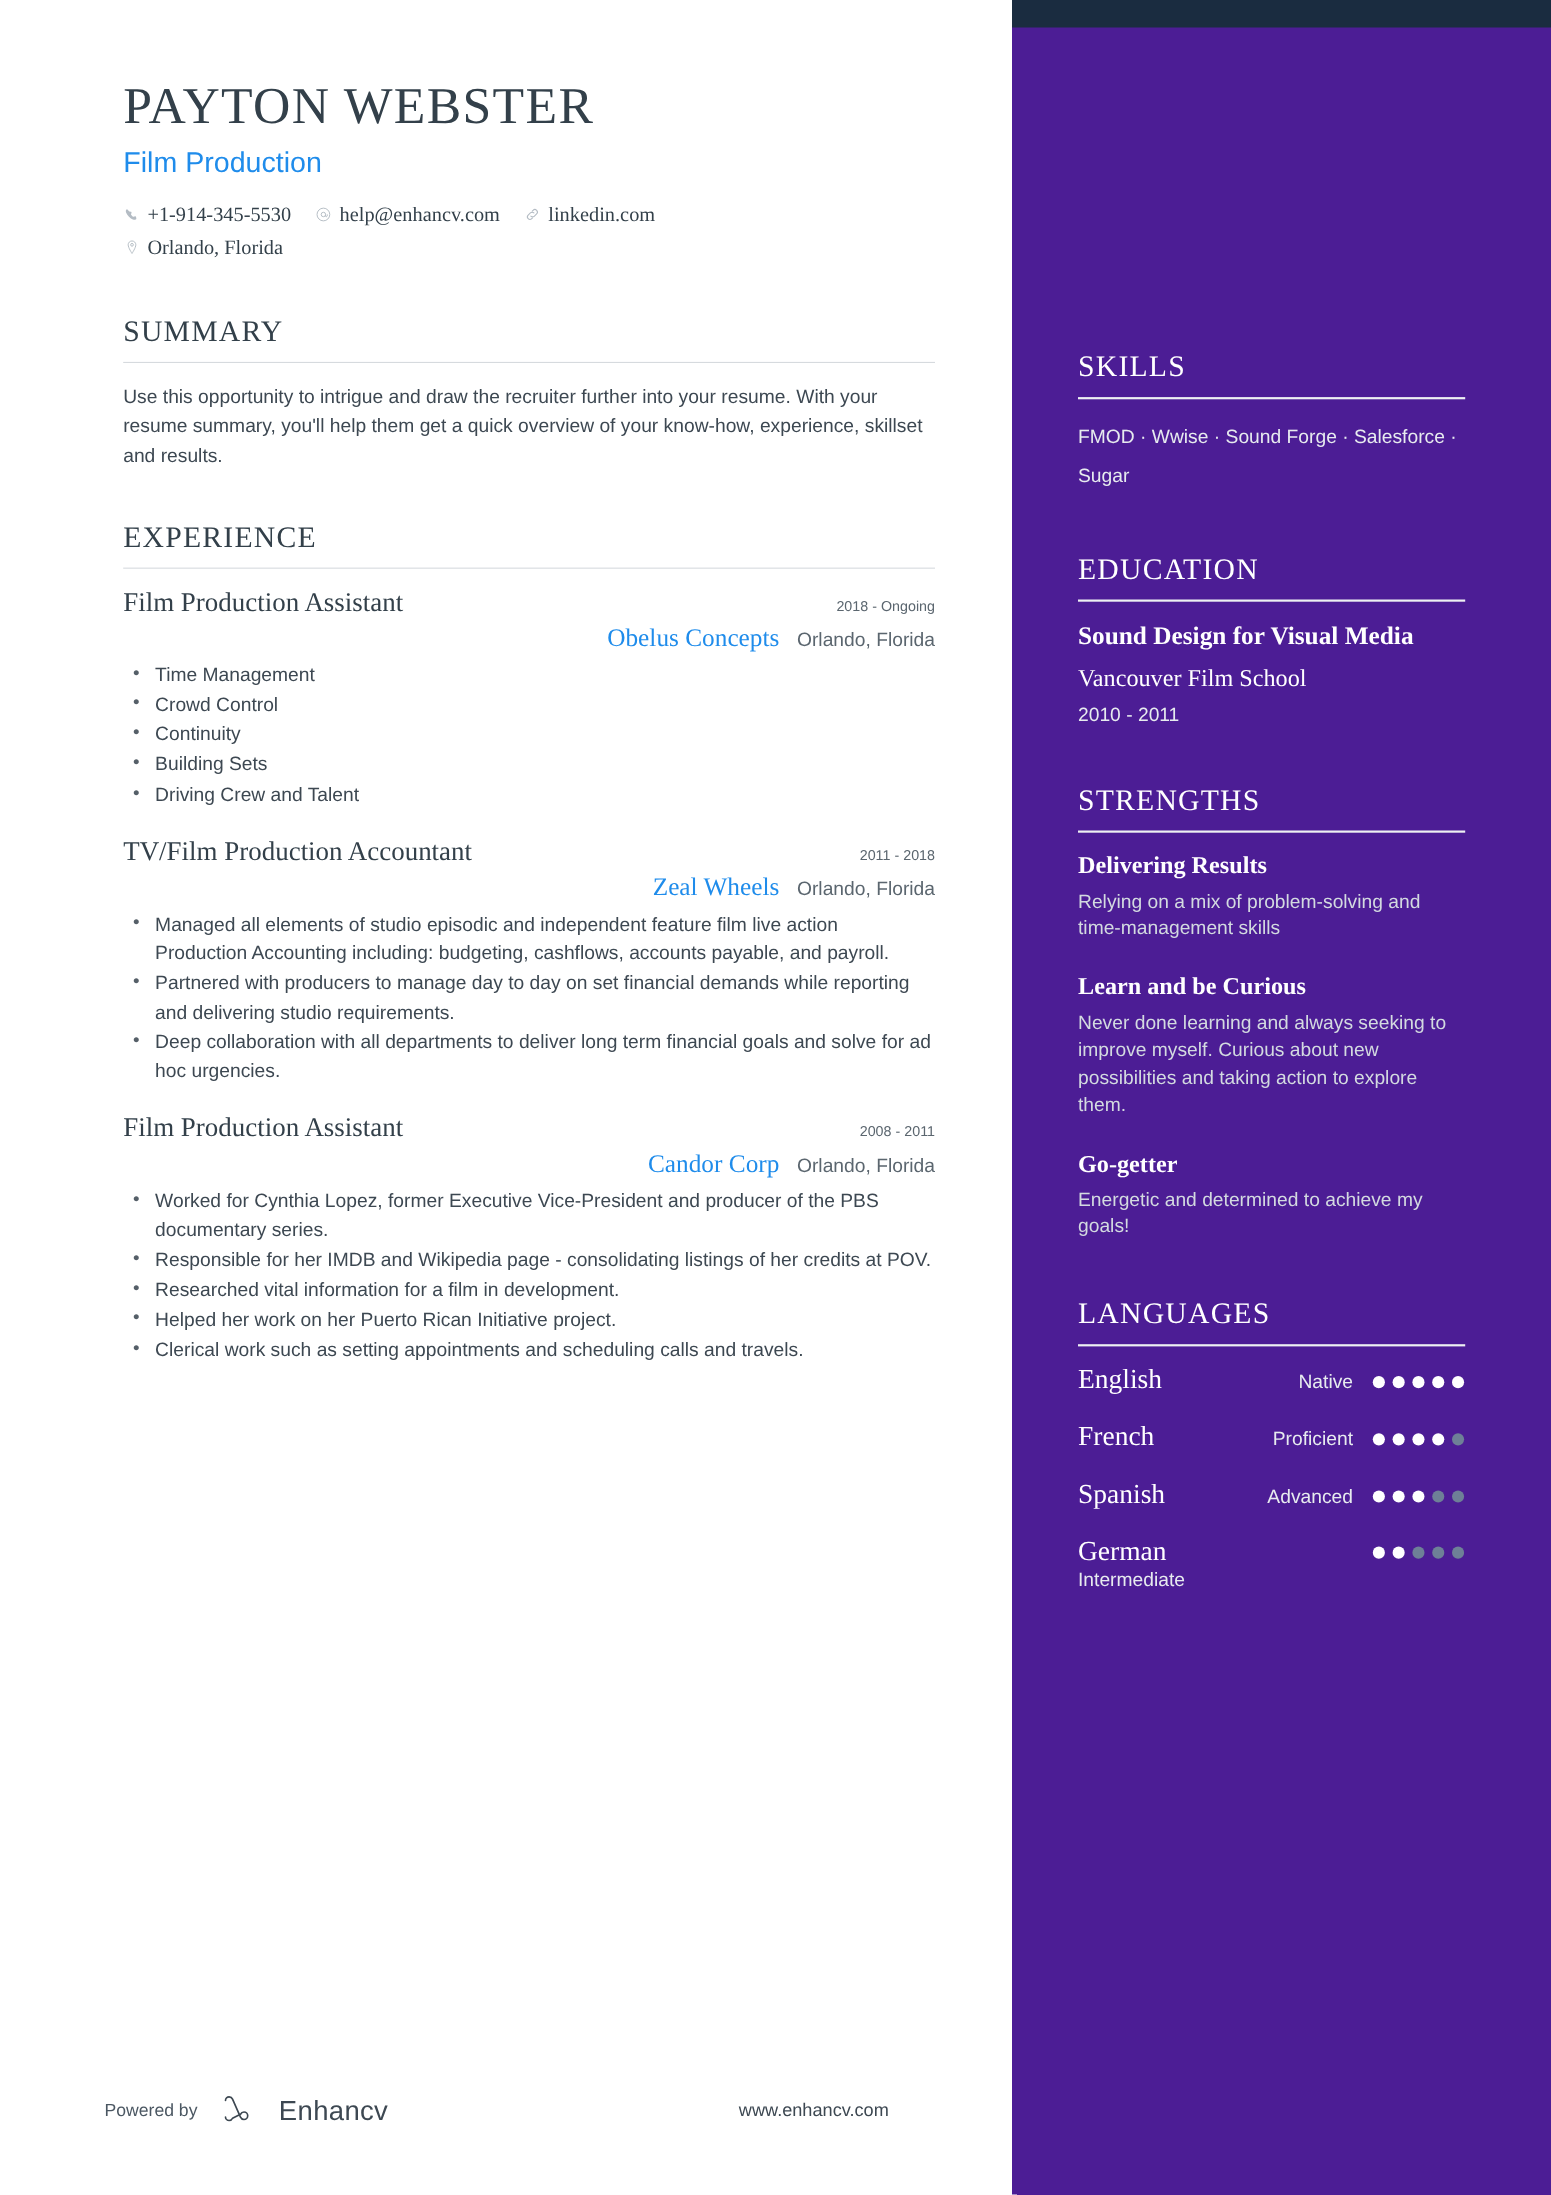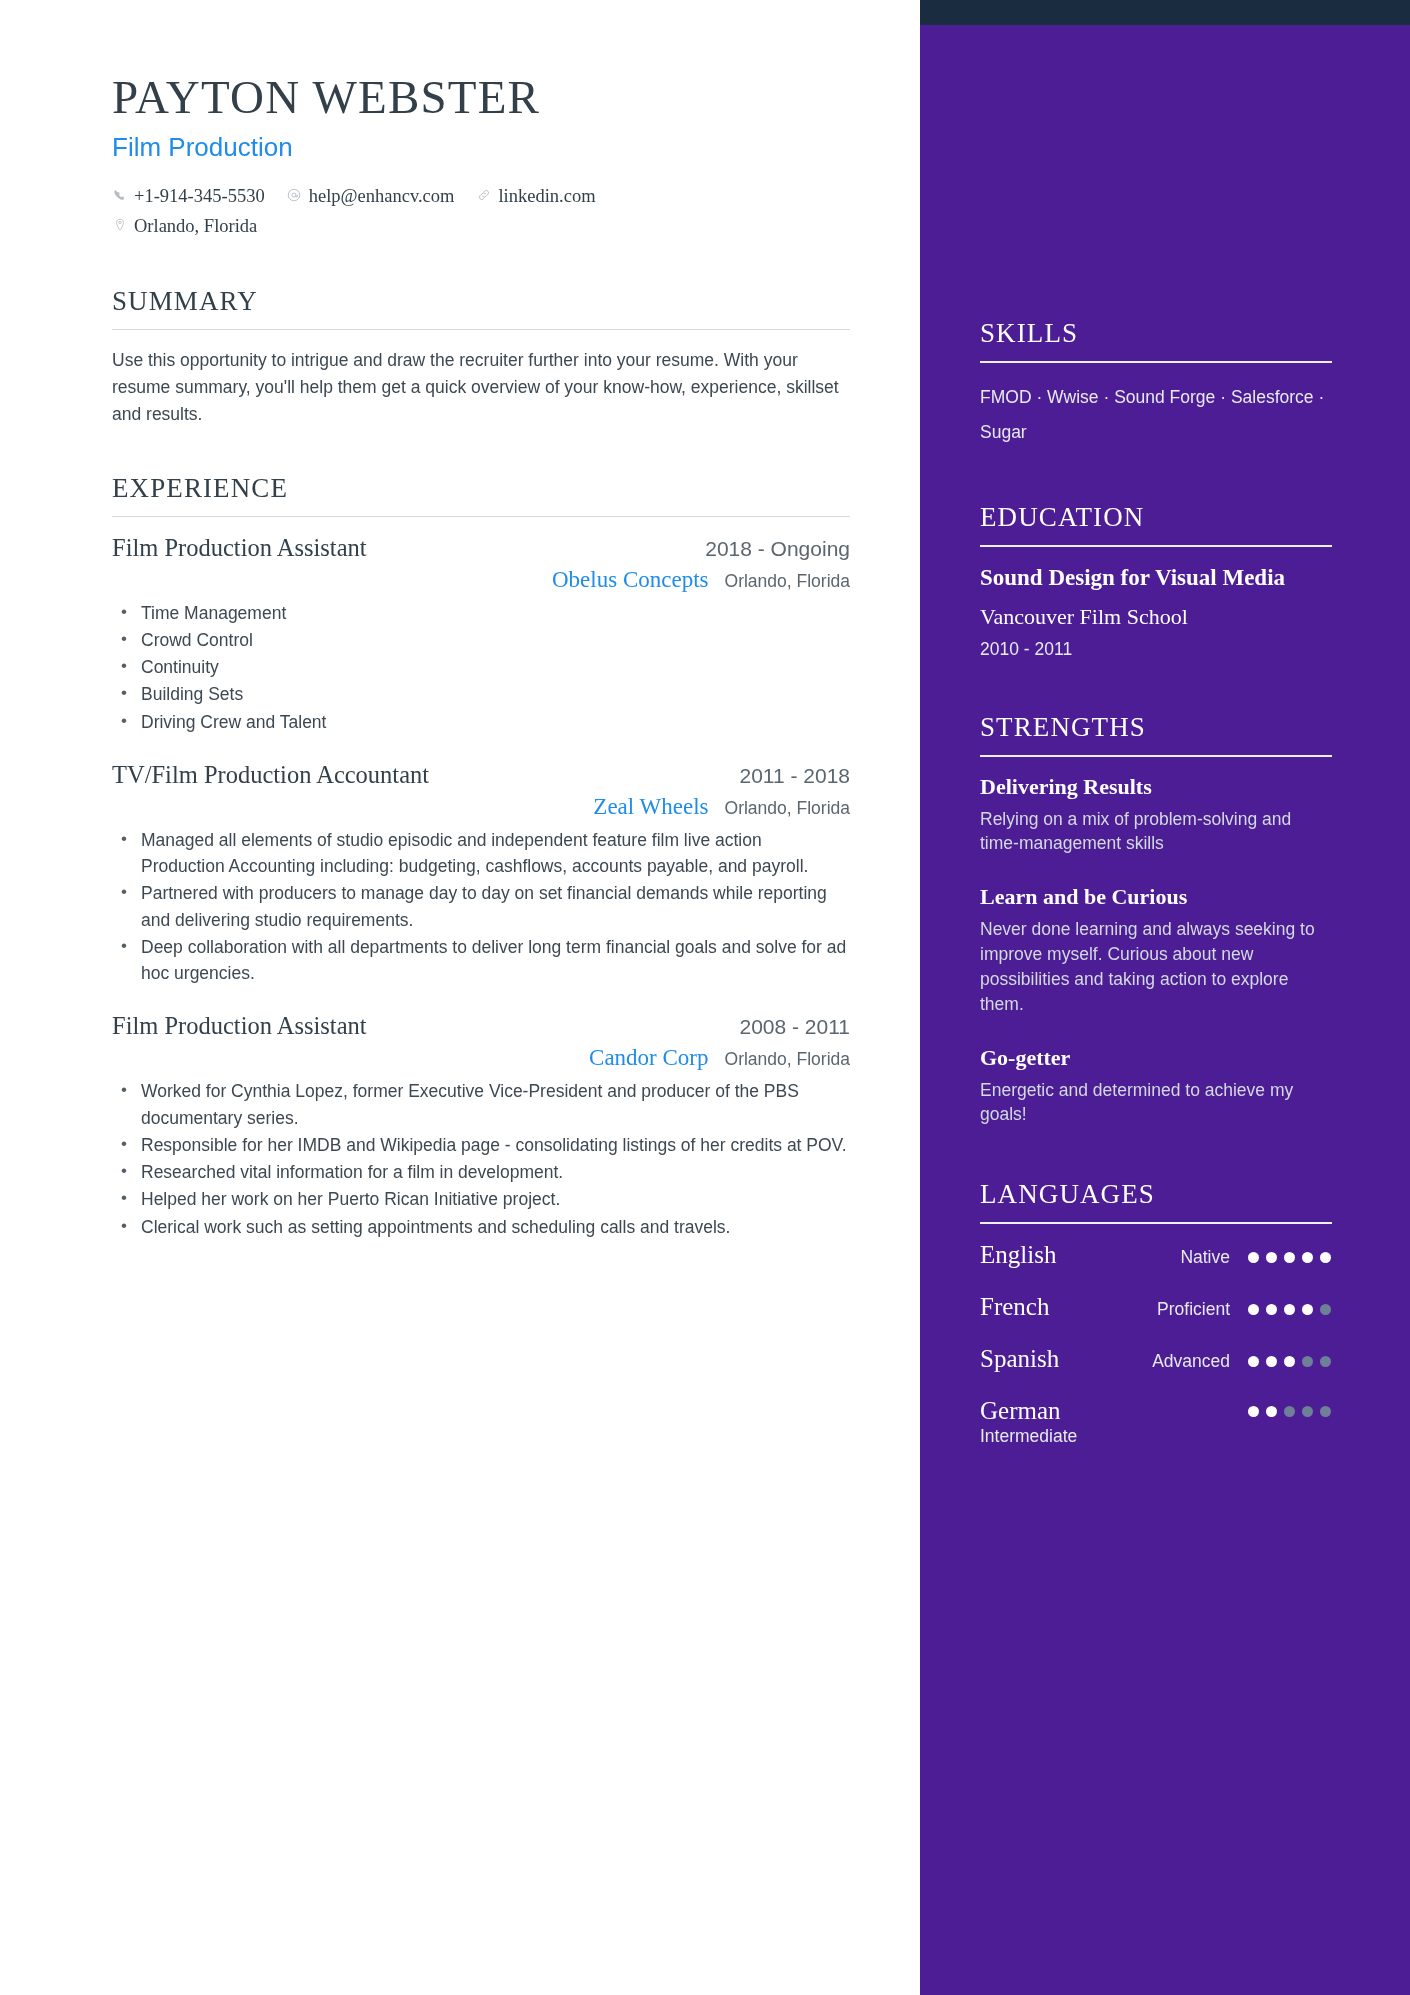--- a/index.html
+++ b/index.html
@@ -81,21 +81,21 @@
     display:flex;
     justify-content:space-between;
     align-items:baseline;
   }
   .job-title {
     font-family:"Liberation Serif", serif;
     font-size:24.5px;
     color:#33404a;
   }
   .job-dates {
-    font-size:21px;
+    font-size:13px;
     color:#5b666f;
     white-space:nowrap;
     padding-left:16px;
   }
   .job-line2 {
     display:flex;
     justify-content:flex-end;
     align-items:baseline;
     margin-top:5px;
   }
@@ -381,20 +381,30 @@
         <ul class="bullets">
           <li>Worked for Cynthia Lopez, former Executive Vice-President and producer of the PBS documentary series.</li>
           <li>Responsible for her IMDB and Wikipedia page - consolidating listings of her credits at POV.</li>
           <li>Researched vital information for a film in development.</li>
           <li>Helped her work on her Puerto Rican Initiative project.</li>
           <li>Clerical work such as setting appointments and scheduling calls and travels.</li>
         </ul>
       </div>
     </div>
 
+    <div class="footer">
+      <span class="powered">Powered by</span>
+      <span class="logo-mark">
+        <svg width="42" height="26" viewBox="0 0 42 26">
+          <path d="M3 5.5c0-1.8 1.5-3.2 3.3-3.2 1.4 0 2.6.8 3.1 2l7.2 16.4c.6 1.3 1.8 2.1 3.2 2.1 1.9 0 3.4-1.5 3.4-3.4 0-1.9-1.5-3.4-3.4-3.4-1.4 0-2.6.8-3.2 2.1L9.4 21.7c-.5 1.2-1.7 2-3.1 2C4.5 23.7 3 22.3 3 20.5" fill="none" stroke="#3d4852" stroke-width="1.5" stroke-linecap="round" stroke-linejoin="round"></path>
+        </svg>
+      </span>
+      <span class="logo-word">Enhancv</span>
+      <span class="footer-url">www.enhancv.com</span>
+    </div>
   </div>
 
   <div class="sidebar">
     <div class="sidebar-cap"></div>
 
     <div class="sb-section sb-first">
       <div class="sb-title">SKILLS</div>
       <div class="sb-rule"></div>
       <div class="skills-text">FMOD · Wwise · Sound Forge · Salesforce · Sugar</div>
     </div>

